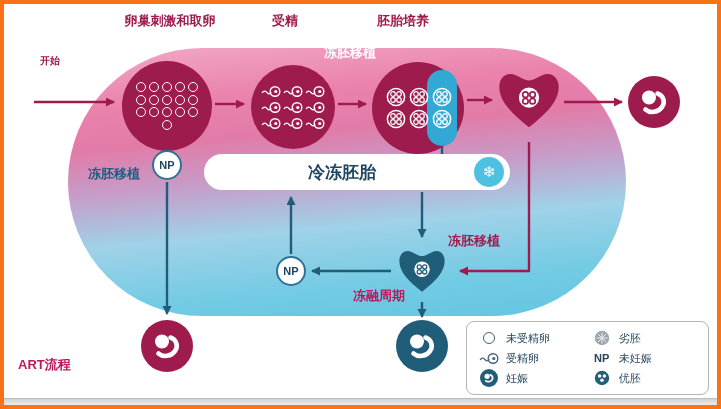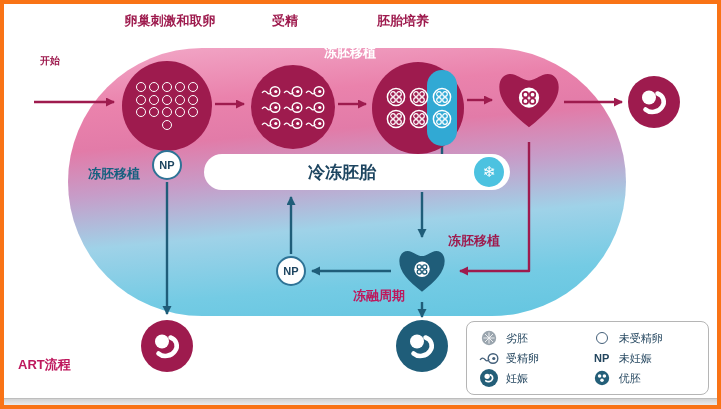--- a/index.html
+++ b/index.html
@@ -262,31 +262,31 @@
     <svg viewBox="0 0 32 32">
         <use href="#sym-baby"></use>
       </svg>
   </div>
 
   <div class="lbl navytx" style="left:14px;top:352px">ART流程</div>
 
   <div class="legend">
     <div class="lcell">
       <span class="licon">
+          <i class="ring"></i>
+        </span>
+      <span class="llabel">未受精卵</span>
+    </div>
+    <div class="lcell">
+      <span class="licon">
         <svg width="16" height="16" viewBox="0 0 20 20" style="color:#9aa5ae">
             <use href="#sym-poor"></use>
           </svg>
       </span>
       <span class="llabel">劣胚</span>
-    </div>
-    <div class="lcell">
-      <span class="licon">
-          <i class="ring"></i>
-        </span>
-      <span class="llabel">未受精卵</span>
     </div>
     <div class="lcell">
       <span class="licon">
         <svg width="20" height="13" viewBox="0 0 20 13" style="color:#44607a">
             <use href="#sym-fert"></use>
           </svg>
       </span>
       <span class="llabel">受精卵</span>
     </div>
     <div class="lcell">

